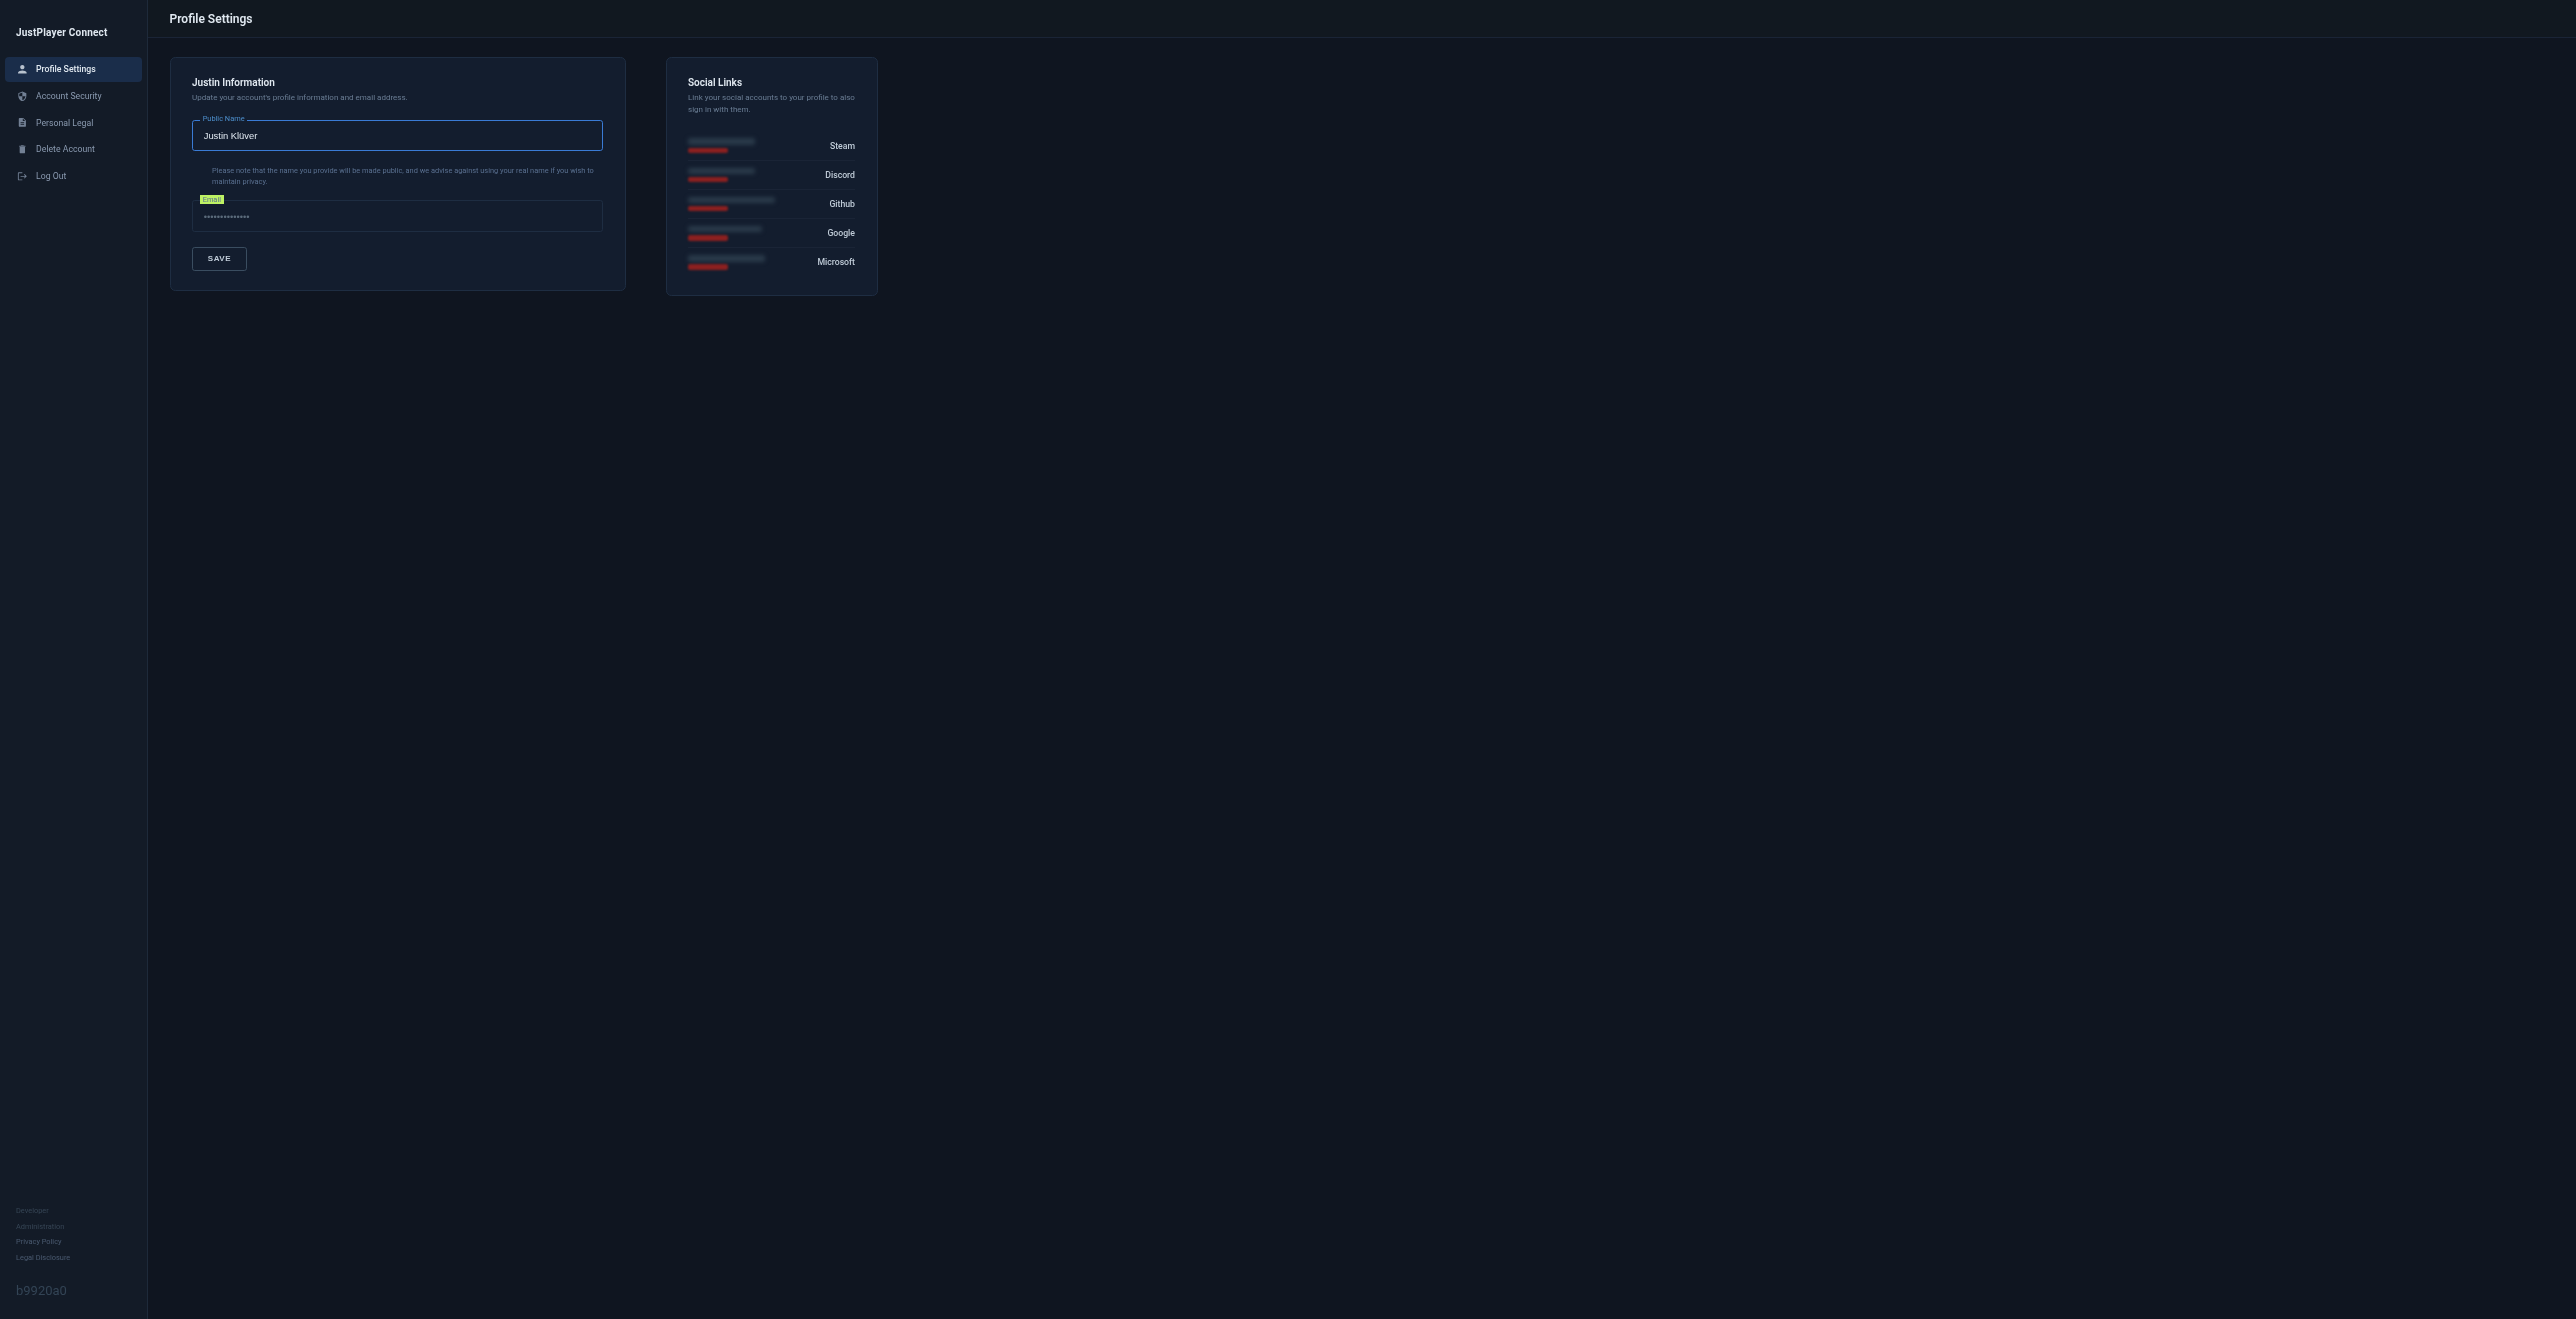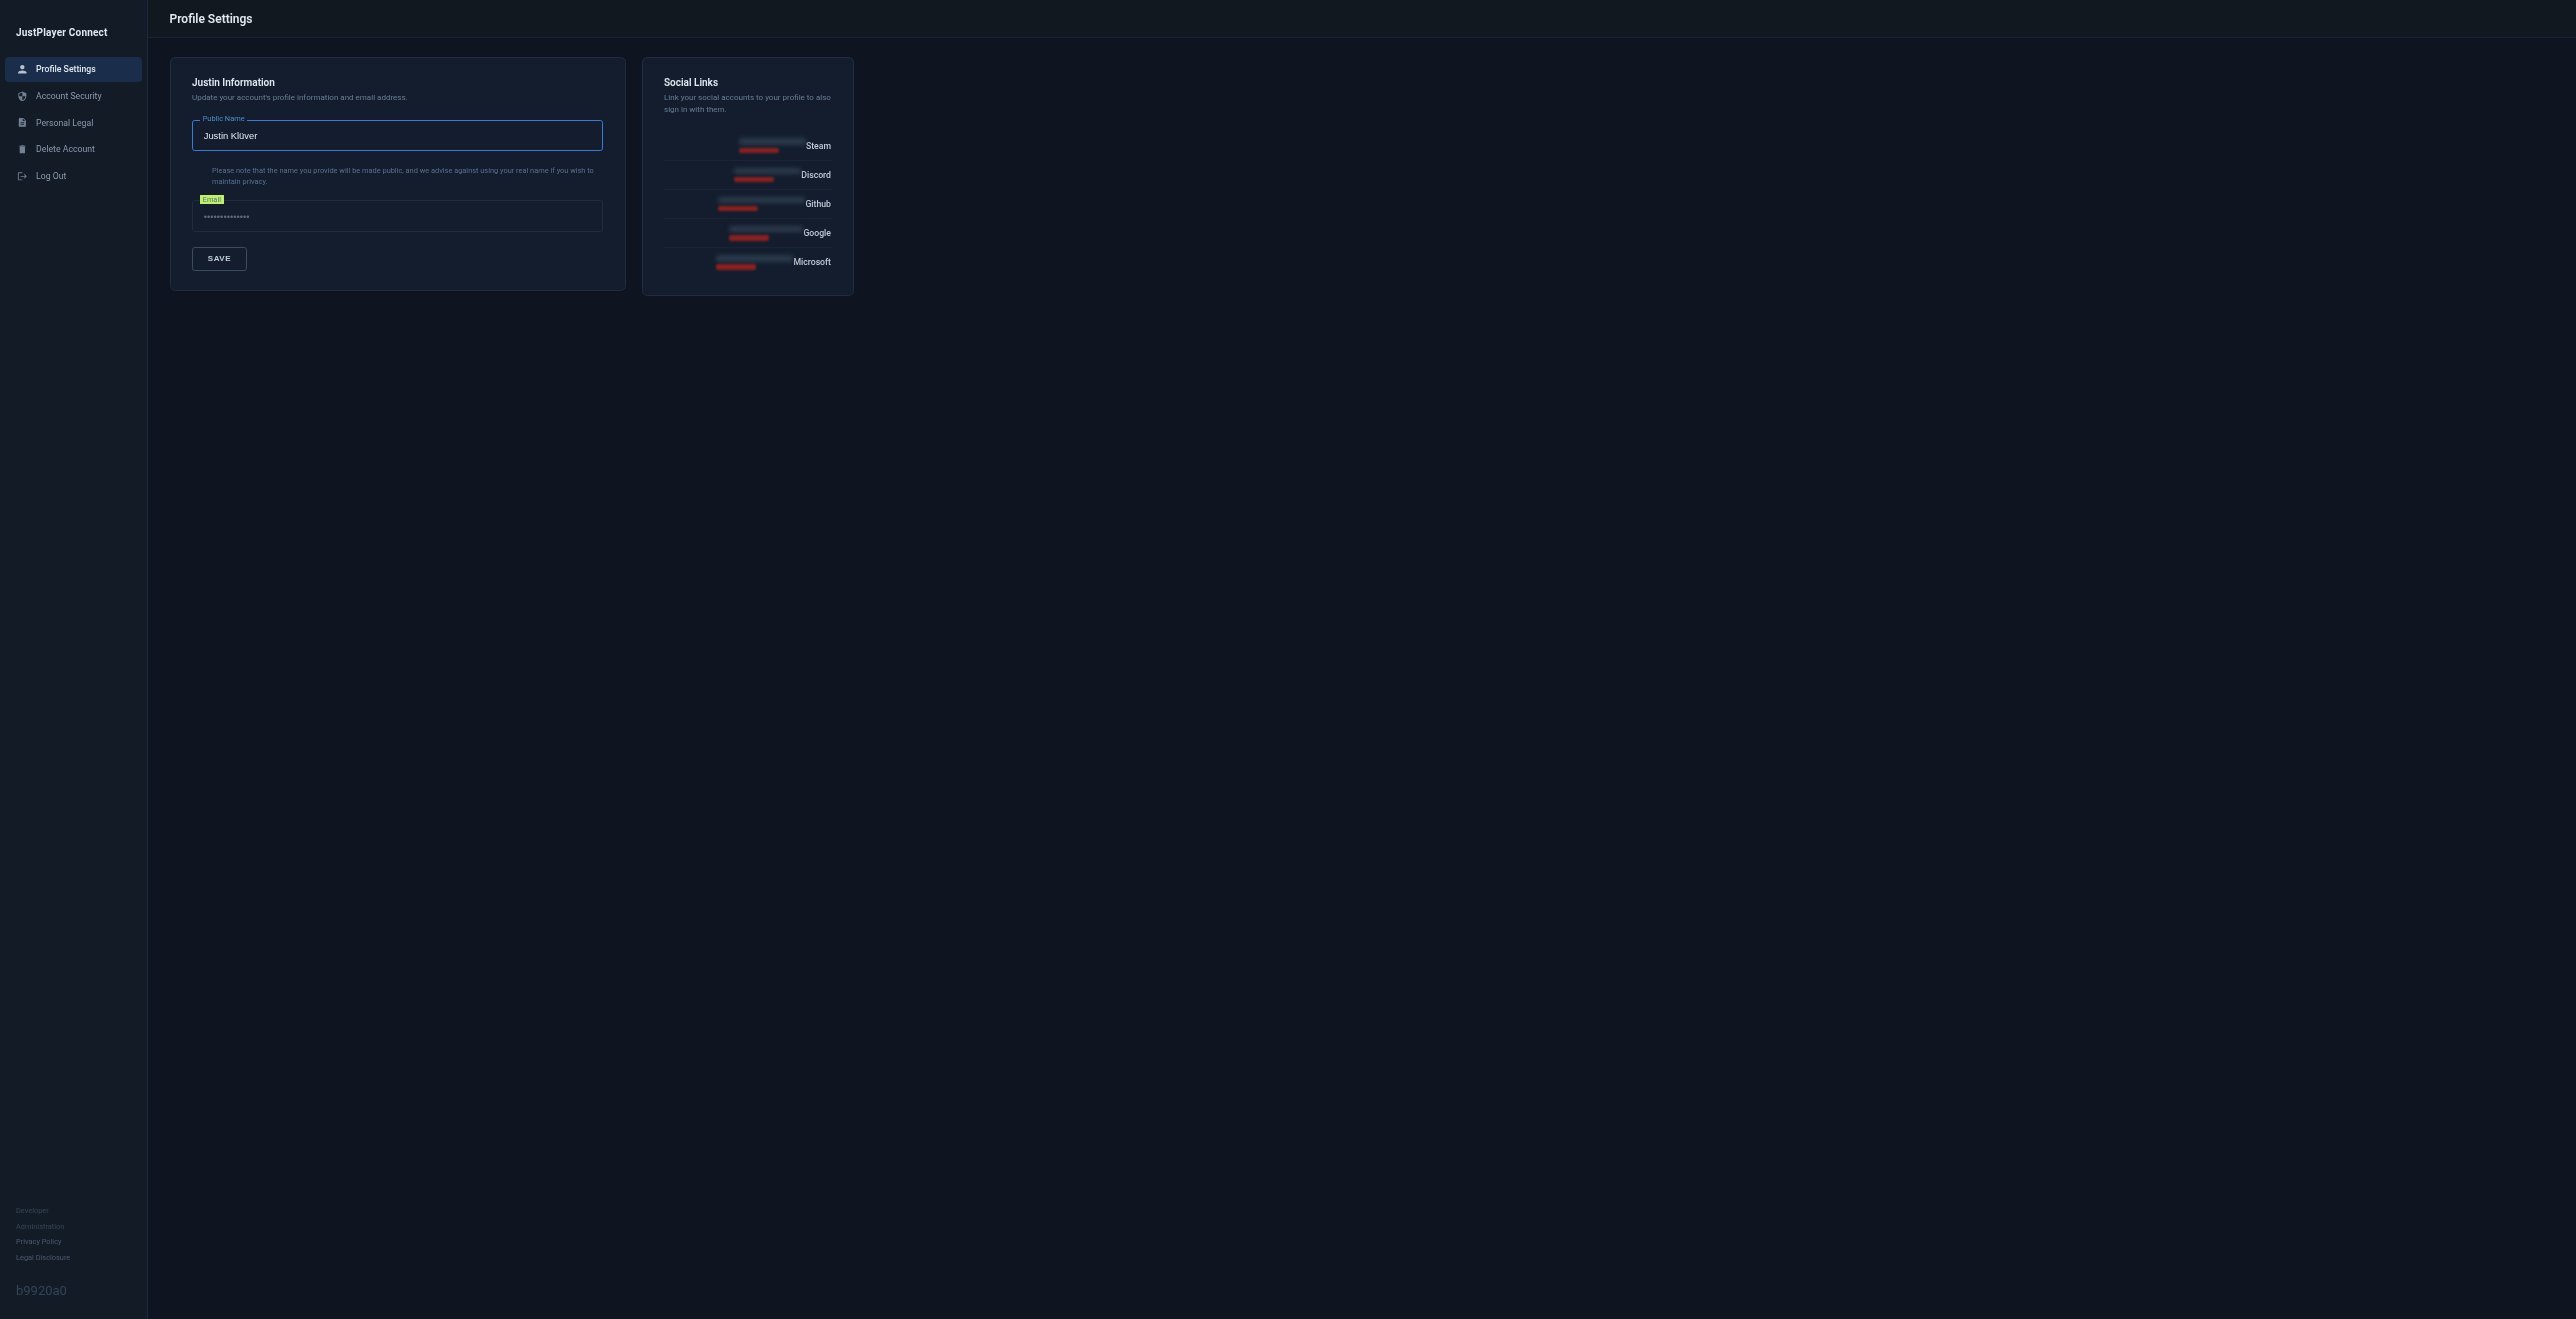--- a/index.html
+++ b/index.html
@@ -135,20 +135,21 @@
     }
 
     .card-primary {
       flex: 1;
       max-width: 456px;
     }
 
     .card-secondary {
       width: 212px;
       min-width: 201px;
+      margin-left: 24px;
     }
 
     .card-title {
       font-size: 10px;
       font-weight: 600;
       color: #e0e8f0;
       margin-bottom: 4px;
     }
 
     .card-subtitle {
@@ -223,21 +224,21 @@
       text-transform: uppercase;
       cursor: pointer;
       transition: background 0.15s, border-color 0.15s;
       margin-top: 1px;
     }
 
     
     .social-item {
       display: flex;
       align-items: center;
-      justify-content: flex-end;
+      justify-content: space-between;
       padding: 6.7px 0;
       border-bottom: 0.7px solid #1a2436;
     }
 
     .social-item:last-child {
       border-bottom: none;
     }
 
     .social-left {
       display: flex;

